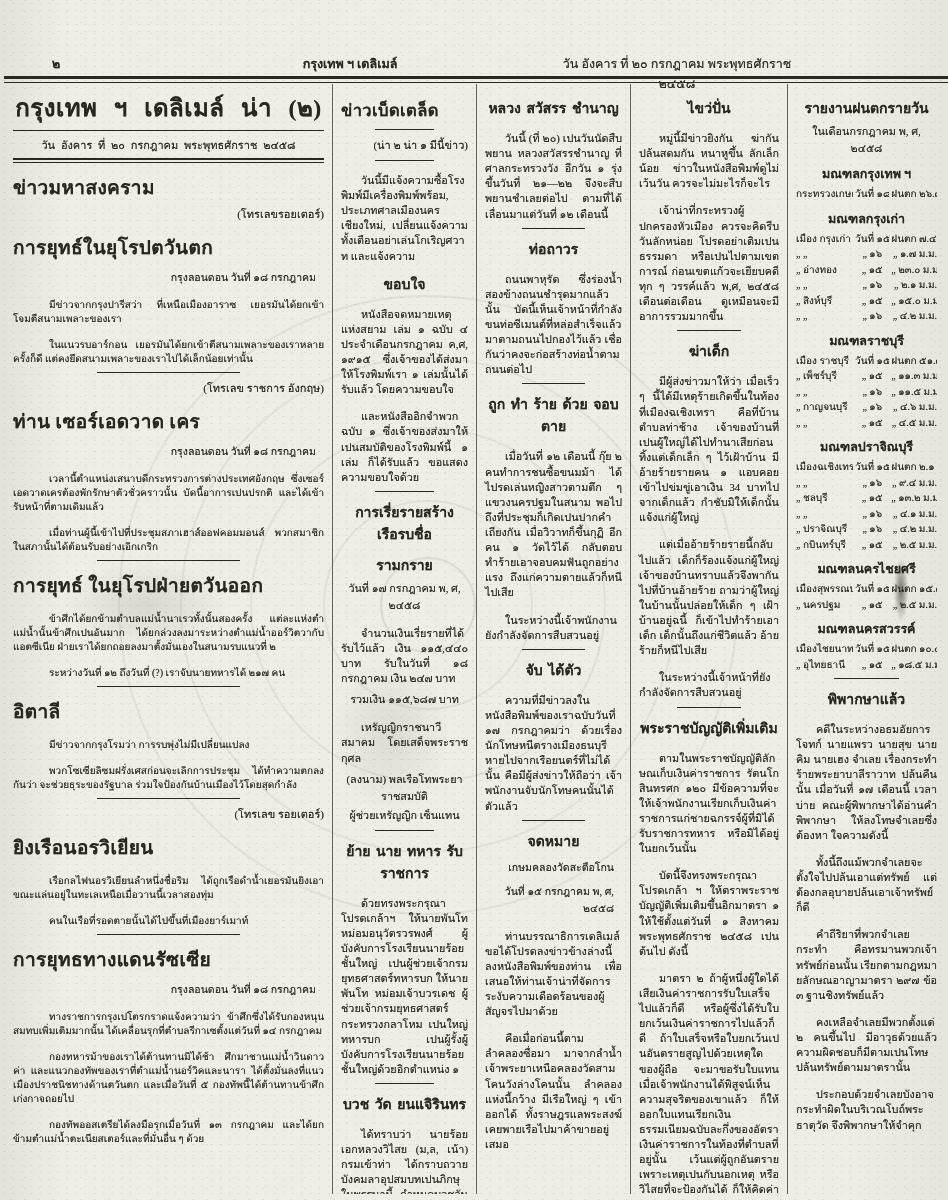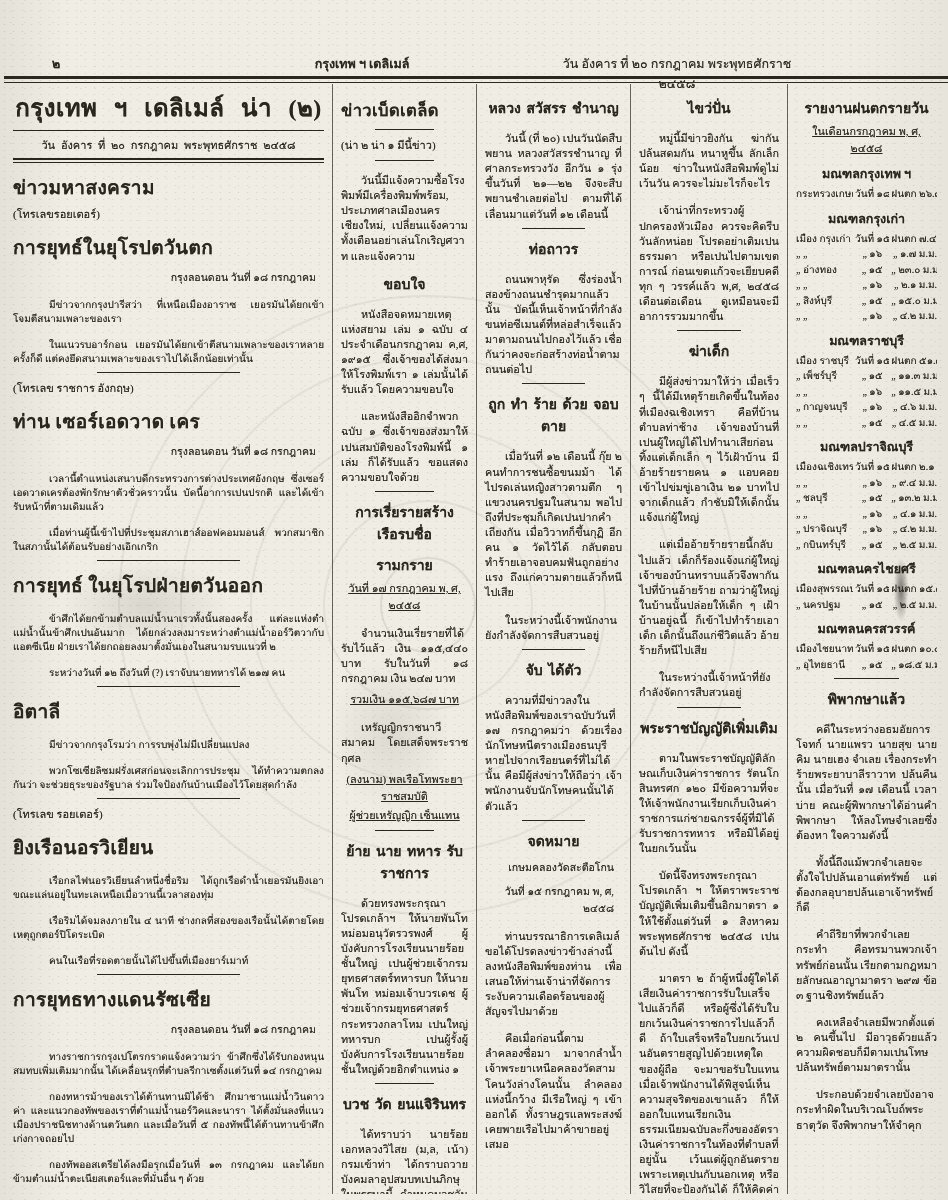--- a/index.html
+++ b/index.html
@@ -5,21 +5,21 @@
   html,body {margin:0; padding:0; background:#8a8880;}
   .page {
     position:relative; width:948px; height:1200px; margin:0 auto; overflow:hidden;
     background:linear-gradient(90deg,#e4e2d8 0%,#efede4 7%,#eeece3 90%,#e7e5db 100%);
     font-family:"Liberation Serif","DejaVu Serif",serif;
     color:#2b2820;
   }
   
   .running-header {position:absolute; top:54px; left:0; right:0; height:22px; font-size:12.5px;}
   .running-header .pageno {position:absolute; left:52px; top:0; font-weight:bold;}
-  .running-header .rtitle {position:absolute; left:262px; width:200px; text-align:center; font-weight:bold;}
+  .running-header .rtitle {position:absolute; left:250px; width:200px; text-align:center; font-weight:bold;}
   .running-header .rdate {position:absolute; left:552px; width:250px; text-align:center;}
   .top-rule {position:absolute; top:76px; left:4px; right:0; height:3px;
     border-top:3px solid #2b2820; border-bottom:1.5px solid #2b2820;}
   
   .cols {position:absolute; top:84px; bottom:6px; left:5px; right:3px; display:flex; filter:blur(0.15px) contrast(1.02);}
   .col {box-sizing:border-box; padding:4px 8px 0; overflow:hidden;}
   .col + .col {border-left:1.2px solid #45413634; border-left:1.2px solid rgba(58,54,44,0.75);}
   .col-0 {width:327px;}
   .col-1 {width:144px;}
   .col-2 {width:154px;}
@@ -27,25 +27,25 @@
   .col-4 {flex:1;}
   
   .b-mast {font-size:24px; font-weight:bold; text-align:center; word-spacing:10px; letter-spacing:0.5px;
     border-bottom:1.5px solid #2b2820; padding:0 0 3px;}
   .b-hdate {font-size:11px; text-align:center; padding:5px 0 4px; word-spacing:3px;}
   .b-rr {border-top:2.5px solid #2b2820; border-bottom:1px solid #2b2820; height:2px; margin:0 0 8px;}
   .b-h1 {font-size:19px; font-weight:bold; margin:9px 0 3px; letter-spacing:0.4px;}
   .col:not(.col-0) .b-h1 {font-size:16.5px;}
   .b-h2 {font-size:14px; font-weight:bold; text-align:center; margin:9px 0 4px; word-spacing:2px;}
   .b-h3 {font-size:12.5px; font-weight:bold; text-align:center; margin:7px 0 2px;}
-  .b-cr {font-size:11px; text-align:left; margin:3px 0 4px;}
+  .b-cr {font-size:11px; text-align:right; margin:3px 0 4px;}
   .b-dr {font-size:10.5px; text-align:right; padding-right:8px; margin:7px 0 2px;}
   .b-p  {font-size:10.8px; line-height:1.4; text-align:justify; text-indent:20px; margin:12px 0 5px;}
   .col-0 .b-p {font-size:10px; text-indent:36px; margin-bottom:4px;}
-  .b-pc {font-size:10.8px; text-align:center; margin:2px 0;text-decoration:underline;}
+  .b-pc {font-size:10.8px; text-align:center; margin:2px 0;}
   .b-r  {width:46%; border-top:1.5px solid #2b2820; margin:6px auto 6px;}
   .b-row {display:flex; gap:2px; font-size:10px; line-height:1.55;}
   .b-row .c0 {flex:1.5; white-space:nowrap; overflow:hidden;}
   .b-row .c1 {flex:0.9; text-align:center; white-space:nowrap; overflow:hidden;}
   .b-row .c2 {flex:1.2; text-align:right; white-space:nowrap; overflow:hidden;}
   
   .rings {position:absolute; left:118px; top:295px; width:620px; height:620px; pointer-events:none;}
   .rings div {position:absolute; border-radius:50%; border:2.5px solid rgba(72,66,50,0.075);}
   .rings .r1 {inset:0;}
   .rings .r2 {inset:62px;}
@@ -101,21 +101,20 @@
         <div class="b-p">ข้าศึกได้ยกข้ามตำบลแม่น้ำนาเรวทั้งนั้นสองครั้ง แต่ละแห่งตำแม่น้ำนั้นข้าศึกเปนอันมาก ได้ยกล่วงลงมาระหว่างตำแม่น้ำออร์วิตวากับแอตซีเนีย ฝ่ายเราได้ยกถอยลงมาตั้งมั่นเองในสนามรบแนวที่ ๒</div>
         <div class="b-p">ระหว่างวันที่ ๑๒ ถึงวันที่ (?) เราจับนายทหารได้ ๒๑๗ คน</div>
         <div class="b-r"></div>
         <div class="b-h1">อิตาลี</div>
         <div class="b-p">มีข่าวจากกรุงโรมว่า     การรบพุ่งไม่มีเปลี่ยนแปลง</div>
         <div class="b-p">พวกโซเซียลิซมฝรั่งเศสก่อนจะเลิกการประชุม ได้ทำความตกลงกันว่า จะช่วยธุระของรัฐบาล ร่วมใจป้องกันบ้านเมืองไว้โดยสุดกำลัง</div>
         <div class="b-r"></div>
         <div class="b-cr">(โทรเลข รอยเตอร์)</div>
         <div class="b-h1">ยิงเรือนอรวิเยียน</div>
         <div class="b-p">เรือกลไฟนอรวิเยียนลำหนึ่งชื่อริม ได้ถูกเรือดำน้ำเยอรมันยิงเอาขณะแล่นอยู่ในทะเลเหนือเมื่อวานนี้เวลาสองทุ่ม</div>
-        <div class="b-p">เรือริมได้จมลงภายใน ๔ นาที ช่างกลที่สองของเรือนั้นได้ตายโดยเหตุถูกตอร์ปิโดระเบิด</div>
         <div class="b-p">คนในเรือที่รอดตายนั้นได้ไปขึ้นที่เมืองยาร์เมาท์</div>
         <div class="b-r"></div>
         <div class="b-h1">การยุทธทางแดนรัซเซีย</div>
         <div class="b-dr">กรุงลอนดอน วันที่ ๑๘ กรกฎาคม</div>
         <div class="b-p">ทางราชการกรุงเปโตรกราดแจ้งความว่า ข้าศึกซึ่งได้รับกองหนุนสมทบเพิ่มเติมมากนั้น ได้เคลื่อนรุกที่ตำบลรีกาเซตั้งแต่วันที่ ๑๔ กรกฎาคม</div>
         <div class="b-p">กองทหารม้าของเราได้ต้านทานมิได้ช้า ศึกมาชานแม่น้ำวินดาวค่า และแนวกองทัพของเราที่ตำแม่น้ำนอร์วิคและนารา ได้ตั้งมั่นลงที่แนวเมืองปราชนิชทางด้านตวันตก และเมื่อวันที่ ๕ กองทัพนี้ได้ต้านทานข้าศึกเก่งกาจถอยไป</div>
         <div class="b-p">กองทัพออสเตรียได้ลงมือรุกเมื่อวันที่ ๑๓ กรกฎาคม และได้ยกข้ามตำแม่น้ำตะเนียสเตอร์และที่มั่นอื่น ๆ ด้วย</div>
       </div>
     <div class="col col-1">
         <div class="b-h1">ข่าวเบ็ดเตล็ด</div>
@@ -163,21 +162,21 @@
         <div class="b-dr">วันที่ ๑๕ กรกฎาคม พ, ศ, ๒๔๕๘</div>
         <div class="b-p">ท่านบรรณาธิการเดลิเมล์ ขอได้โปรดลงข่าวข้างล่างนี้ ลงหนังสือพิมพ์ของท่าน เพื่อเสนอให้ท่านเจ้าน่าที่จัดการระงับความเดือดร้อนของผู้สัญจรไปมาด้วย</div>
         <div class="b-p">คือเมื่อก่อนนี้ตามลำคลองซื่อมา มาจากลำน้ำเจ้าพระยาเหนือคลองวัดสามโคนวังล่างโคนนั้น ลำคลองแห่งนี้กว้าง มีเรือใหญ่ ๆ เข้าออกได้ ทั้งราษฎรแลพระสงฆ์เคยพายเรือไปมาค้าขายอยู่เสมอ</div>
       </div>
     <div class="col col-3">
         <div class="b-h2">ไขว่ปั่น</div>
         <div class="b-p">หมู่นี้มีข่าวยิงกัน ฆ่ากัน ปล้นสดมกัน หนาหูขึ้น ลักเล็กน้อย ข่าวในหนังสือพิมพ์ดูไม่เว้นวัน ควรจะไม่มะไรก็จะไร</div>
         <div class="b-p">เจ้าน่าที่กระทรวงผู้ปกครองหัวเมือง ควรจะคิดรีบวันลักหน่อย โปรดอย่าเติมเปนธรรมดา หรือเปนไปตามเขตการณ์ ก่อนเขตแก้วจะเยียบคดีทุก ๆ วรรค์แล้ว พ,ศ, ๒๔๕๘ เดือนต่อเดือน ดูเหมือนจะมีอาการรวมมากขึ้น</div>
         <div class="b-r"></div>
         <div class="b-h2">ฆ่าเด็ก</div>
-        <div class="b-p">มีผู้ส่งข่าวมาให้ว่า เมื่อเร็ว ๆ นี้ได้มีเหตุร้ายเกิดขึ้นในท้องที่เมืองฉเชิงเทรา คือที่บ้านตำบลท่าช้าง เจ้าของบ้านที่เปนผู้ใหญ่ได้ไปทำนาเสียก่อน ทิ้งแต่เด็กเล็ก ๆ ไว้เฝ้าบ้าน มีอ้ายร้ายรายคน ๑ แอบคอยเข้าไปข่มขู่เอาเงิน ๒๑ บาทไปจากเด็กแล้ว กำชับมิให้เด็กนั้นแจ้งแก่ผู้ใหญ่</div>
+        <div class="b-p">มีผู้ส่งข่าวมาให้ว่า เมื่อเร็ว ๆ นี้ได้มีเหตุร้ายเกิดขึ้นในท้องที่เมืองฉเชิงเทรา คือที่บ้านตำบลท่าช้าง เจ้าของบ้านที่เปนผู้ใหญ่ได้ไปทำนาเสียก่อน ทิ้งแต่เด็กเล็ก ๆ ไว้เฝ้าบ้าน มีอ้ายร้ายรายคน ๑ แอบคอยเข้าไปข่มขู่เอาเงิน 34 บาทไปจากเด็กแล้ว กำชับมิให้เด็กนั้นแจ้งแก่ผู้ใหญ่</div>
         <div class="b-p">แต่เมื่ออ้ายร้ายรายนี้กลับไปแล้ว เด็กก็ร้องแจ้งแก่ผู้ใหญ่ เจ้าของบ้านทราบแล้วจึงพากันไปที่บ้านอ้ายร้าย ถามว่าผู้ใหญ่ในบ้านนั้นปล่อยให้เด็ก ๆ เฝ้าบ้านอยู่ฉนี้ ก็เข้าไปทำร้ายเอาเด็ก เด็กนั้นถึงแก่ชีวิตแล้ว อ้ายร้ายก็หนีไปเสีย</div>
         <div class="b-p">ในระหว่างนี้เจ้าหน้าที่ยังกำลังจัดการสืบสวนอยู่</div>
         <div class="b-r"></div>
         <div class="b-h2">พระราชบัญญัติเพิ่มเติม</div>
         <div class="b-p">ตามในพระราชบัญญัติลักษณเก็บเงินค่าราชการ รัตนโกสินทรศก ๑๒๐ มีข้อความที่จะให้เจ้าพนักงานเรียกเก็บเงินค่าราชการแก่ชายฉกรรจ์ผู้ที่มิได้รับราชการทหาร หรือมิได้อยู่ในยกเว้นนั้น</div>
         <div class="b-p">บัดนี้จึงทรงพระกรุณาโปรดเกล้า ฯ ให้ตราพระราชบัญญัติเพิ่มเติมขึ้นอิกมาตรา ๑ ให้ใช้ตั้งแต่วันที่ ๑ สิงหาคม พระพุทธศักราช ๒๔๕๘ เปนต้นไป ดังนี้</div>
         <div class="b-p">มาตรา ๒ ถ้าผู้หนึ่งผู้ใดได้เสียเงินค่าราชการรับใบเสร็จไปแล้วก็ดี หรือผู้ซึ่งได้รับใบยกเว้นเงินค่าราชการไปแล้วก็ดี ถ้าใบเสร็จหรือใบยกเว้นเปนอันตรายสูญไปด้วยเหตุใดของผู้ถือ จะมาขอรับใบแทน เมื่อเจ้าพนักงานได้พิสูจน์เห็นความสุจริตของเขาแล้ว ก็ให้ออกใบแทนเรียกเงินธรรมเนียมฉบับละกึ่งของอัตราเงินค่าราชการในท้องที่ตำบลที่อยู่นั้น เว้นแต่ผู้ถูกอันตรายเพราะเหตุเปนกับนอกเหตุ หรือวิไสยที่จะป้องกันได้ ก็ให้คิดค่าธรรมเนียมฉบับละ ๒๕ สตางค์</div>
         <div class="b-p">ประกาศมาณวันที่ ๑๒ กรกฎาคม พระพุทธศักราช ๒๔๕๘ เปนวันที่ ๑๗๑๒ ในรัชกาลปัตยุบันนี้</div>
       </div>
     <div class="col col-4">

